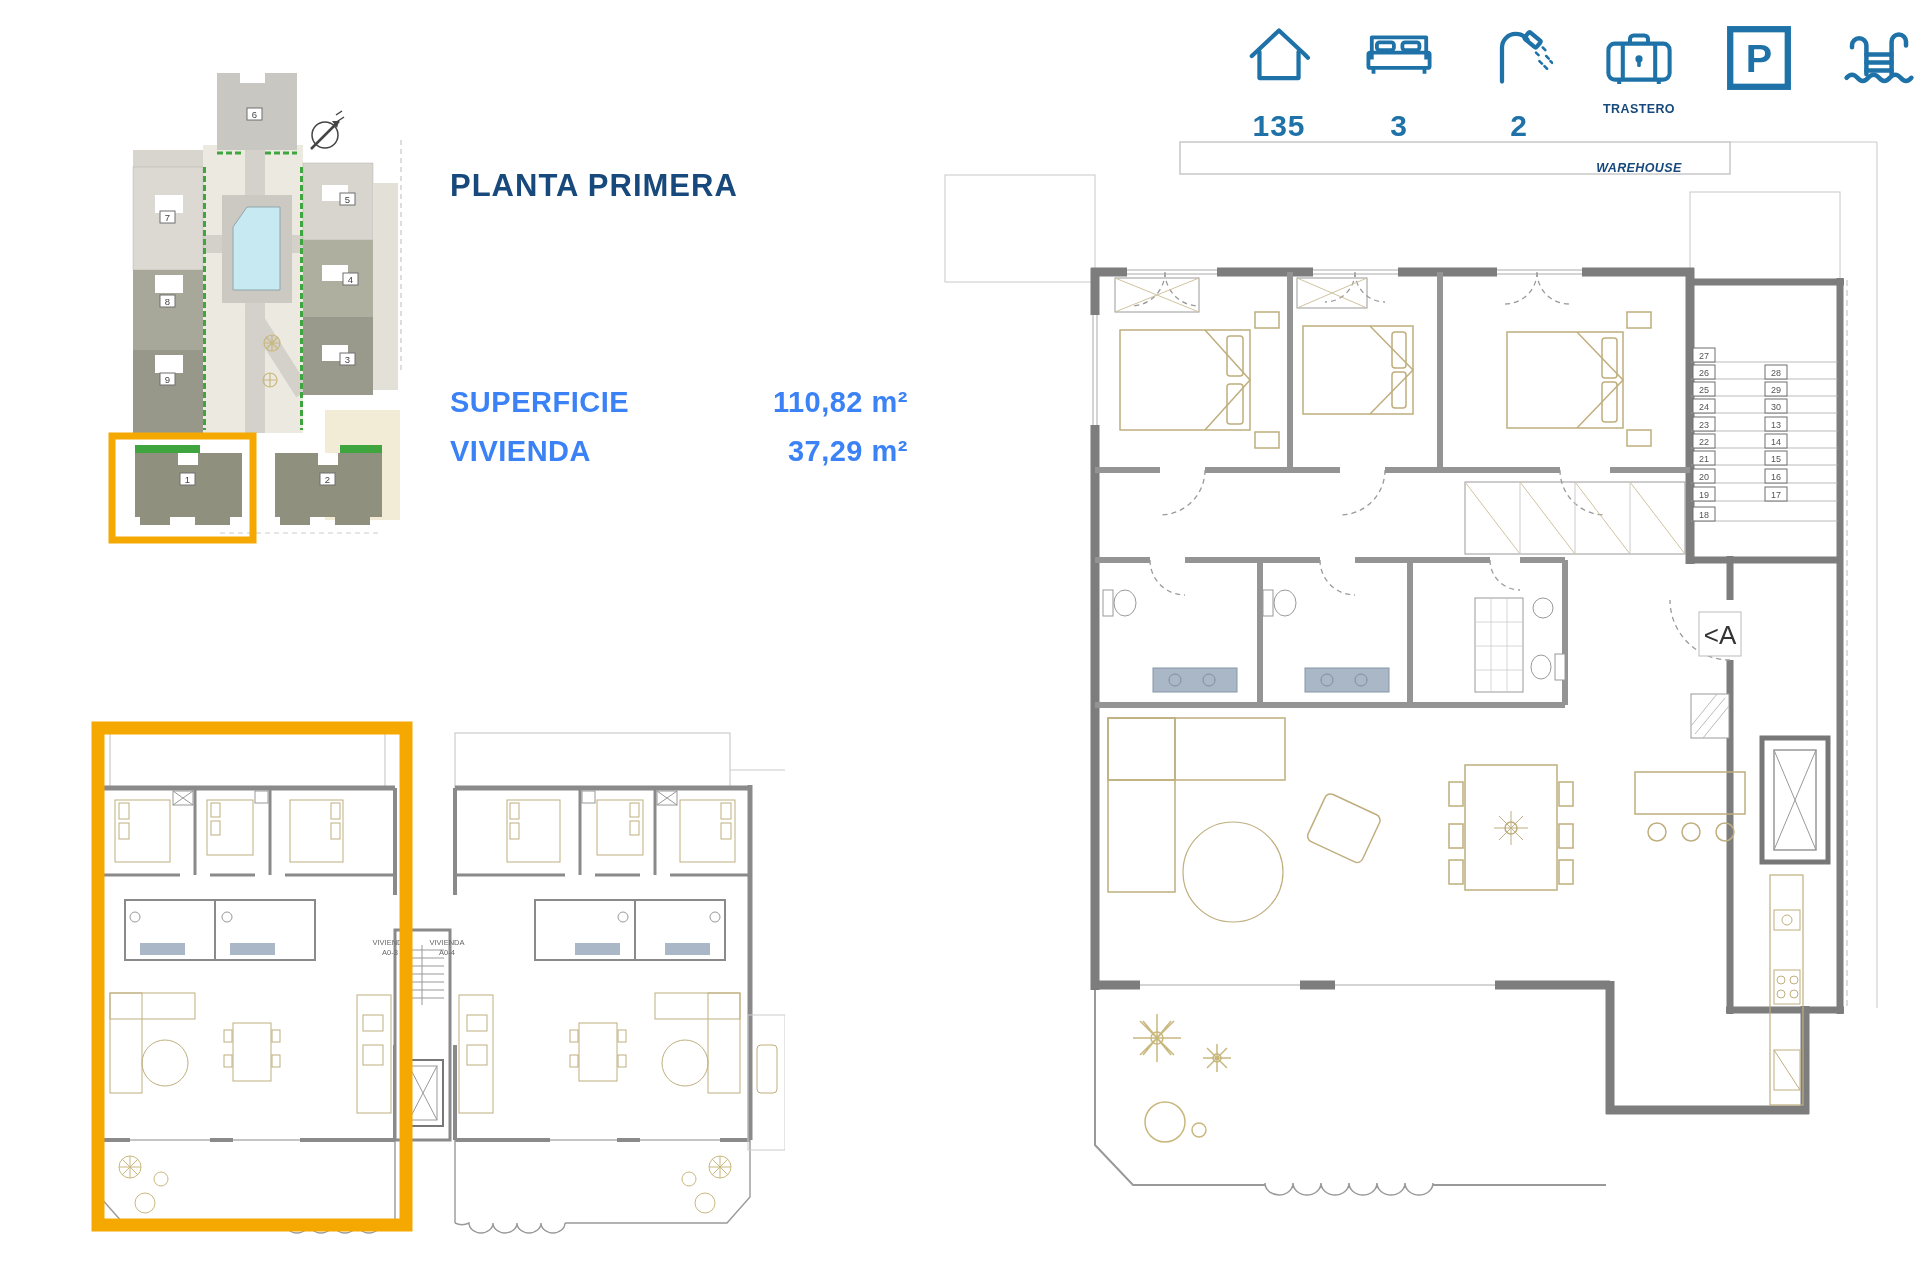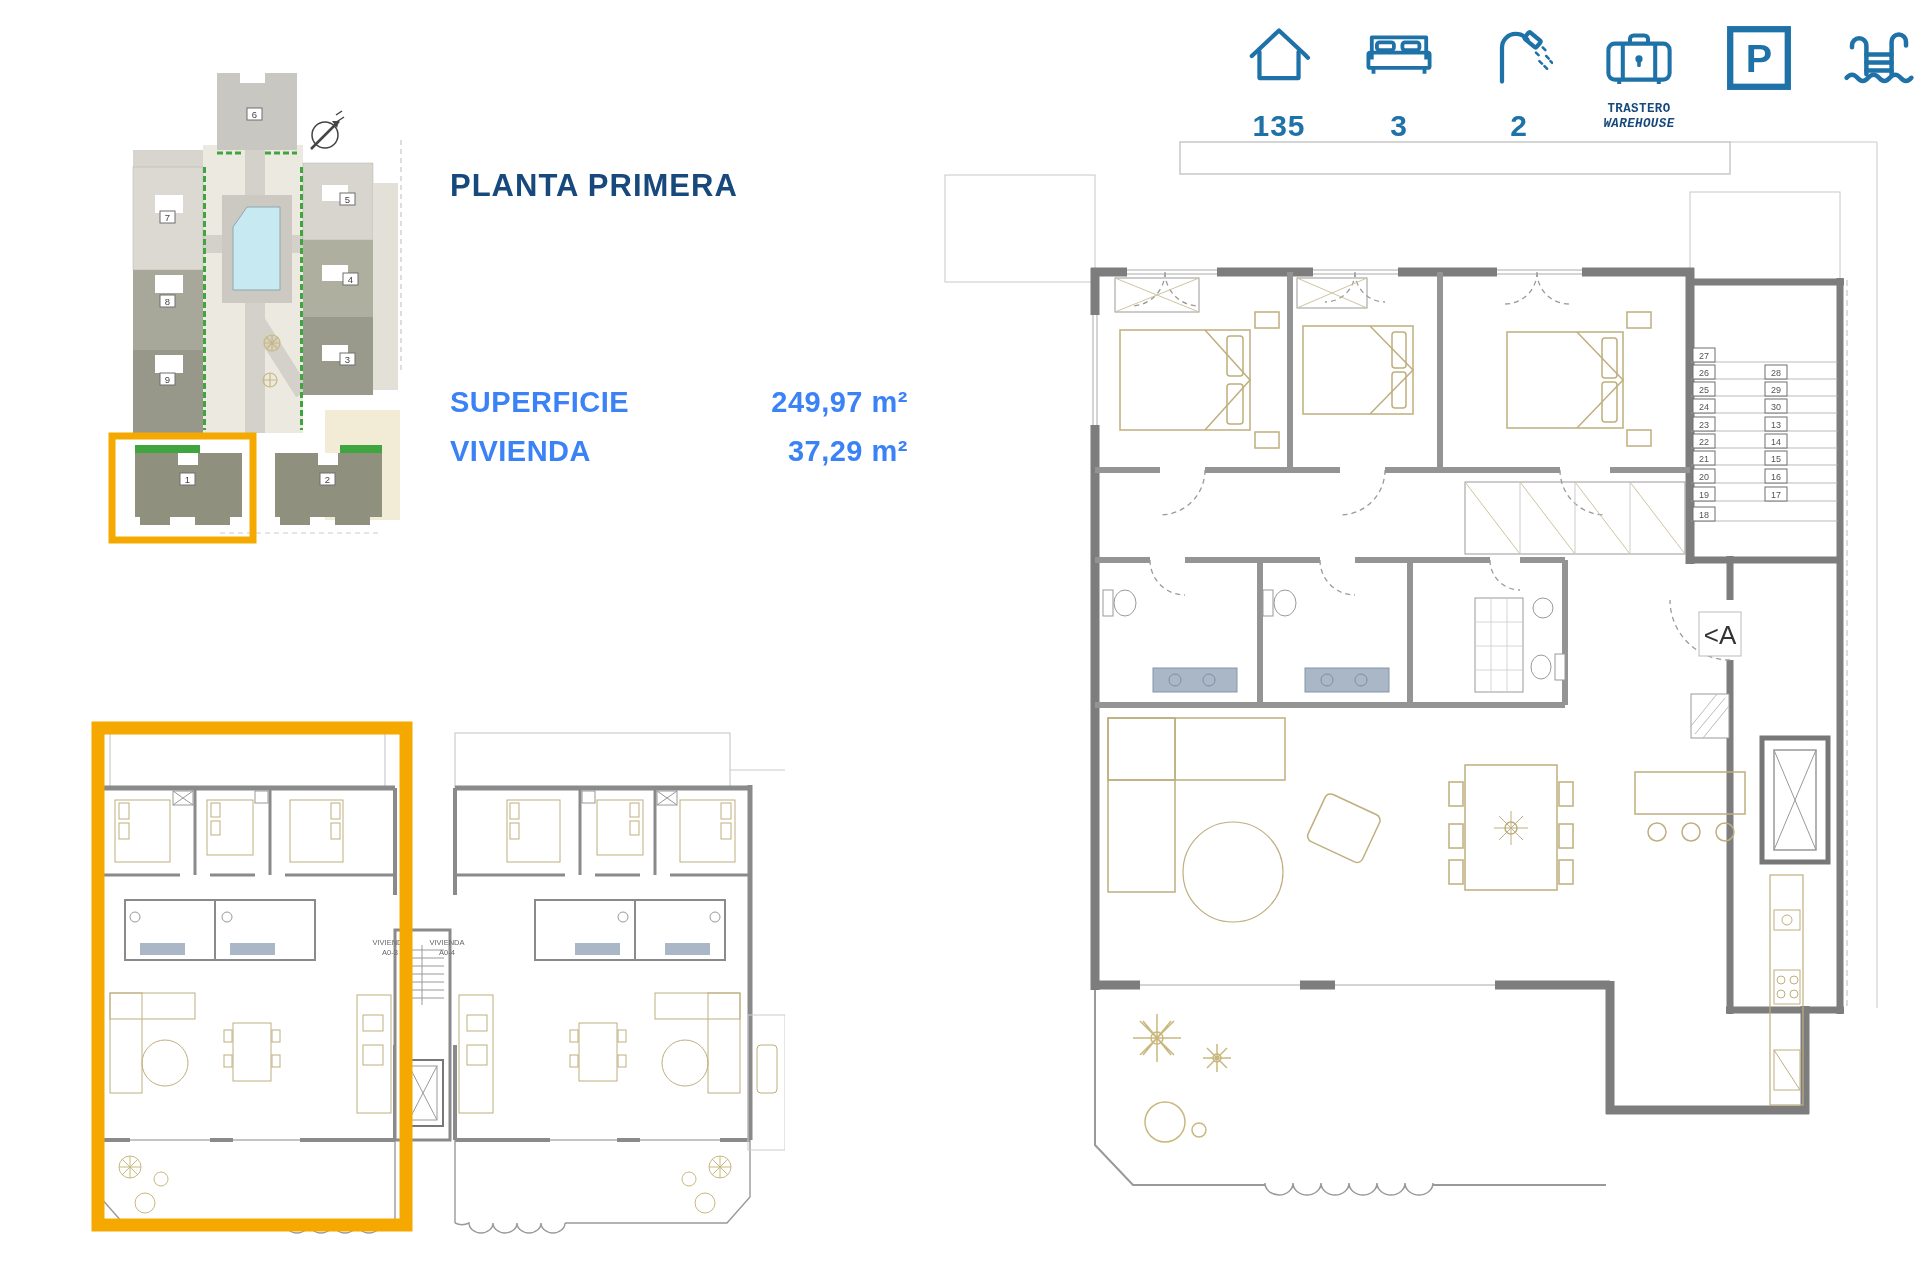--- a/index.html
+++ b/index.html
@@ -5,22 +5,22 @@
   html,body{margin:0;padding:0;background:#fff;}
   body{width:1920px;height:1280px;position:relative;overflow:hidden;
        font-family:"Liberation Sans",sans-serif;}
   .abs{position:absolute;}
 
   
   .icon-row{left:1236px;top:22px;display:flex;gap:34px;align-items:flex-start;}
   .icon-item{display:flex;flex-direction:column;align-items:center;width:86px;}
   .icon-item svg{display:block;}
   .icon-value{margin-top:19px;font-size:30px;font-weight:bold;color:#1E72A8;letter-spacing:1px;}
-  .icon-sub{margin-top:8px;font-size:12.5px;font-weight:bold;color:#17497C;letter-spacing:.4px;line-height:15px;text-align:center;font-family:Liberation Mono, monospace;}
-  .icon-sub .en{font-style:italic;font-weight:bold;}
+  .icon-sub{margin-top:8px;font-size:12.5px;font-weight:bold;color:#17497C;letter-spacing:.4px;line-height:15px;text-align:center;}
+  .icon-sub .en{font-style:italic;font-weight:bold;margin-top:44px;}
 
   
   .title-block{left:450px;top:168px;color:#17497C;}
   .title-line1{font-size:31px;font-weight:bold;letter-spacing:1px;}
   .title-line2{font-size:31px;font-weight:bold;letter-spacing:1px;margin-top:22px;}
   .spec-block{left:450px;top:386px;width:458px;color:#3b82f6;}
   .spec-row{display:flex;justify-content:space-between;margin-bottom:16px;}
   .spec-label{font-size:29px;font-weight:bold;letter-spacing:.5px;}
   .spec-value{font-size:29px;font-weight:bold;letter-spacing:.5px;text-align:right;}
 
@@ -103,21 +103,21 @@
   </div>
 </div>
 
 <div class="abs title-block">
   <div class="title-line1">PLANTA PRIMERA</div>
 </div>
 
 <div class="abs spec-block">
   <div class="spec-row">
     <span class="spec-label">SUPERFICIE</span>
-    <span class="spec-value">249,97 m²</span>
+    <span class="spec-value">110,82 m²</span>
   </div>
   <div class="spec-row">
     <span class="spec-label">VIVIENDA</span>
     <span class="spec-value">37,29 m²</span>
   </div>
 </div>
 
 <svg class="abs" style="left:100px;top:55px;" width="330" height="505" viewBox="0 0 330 505">
 
   <g>

